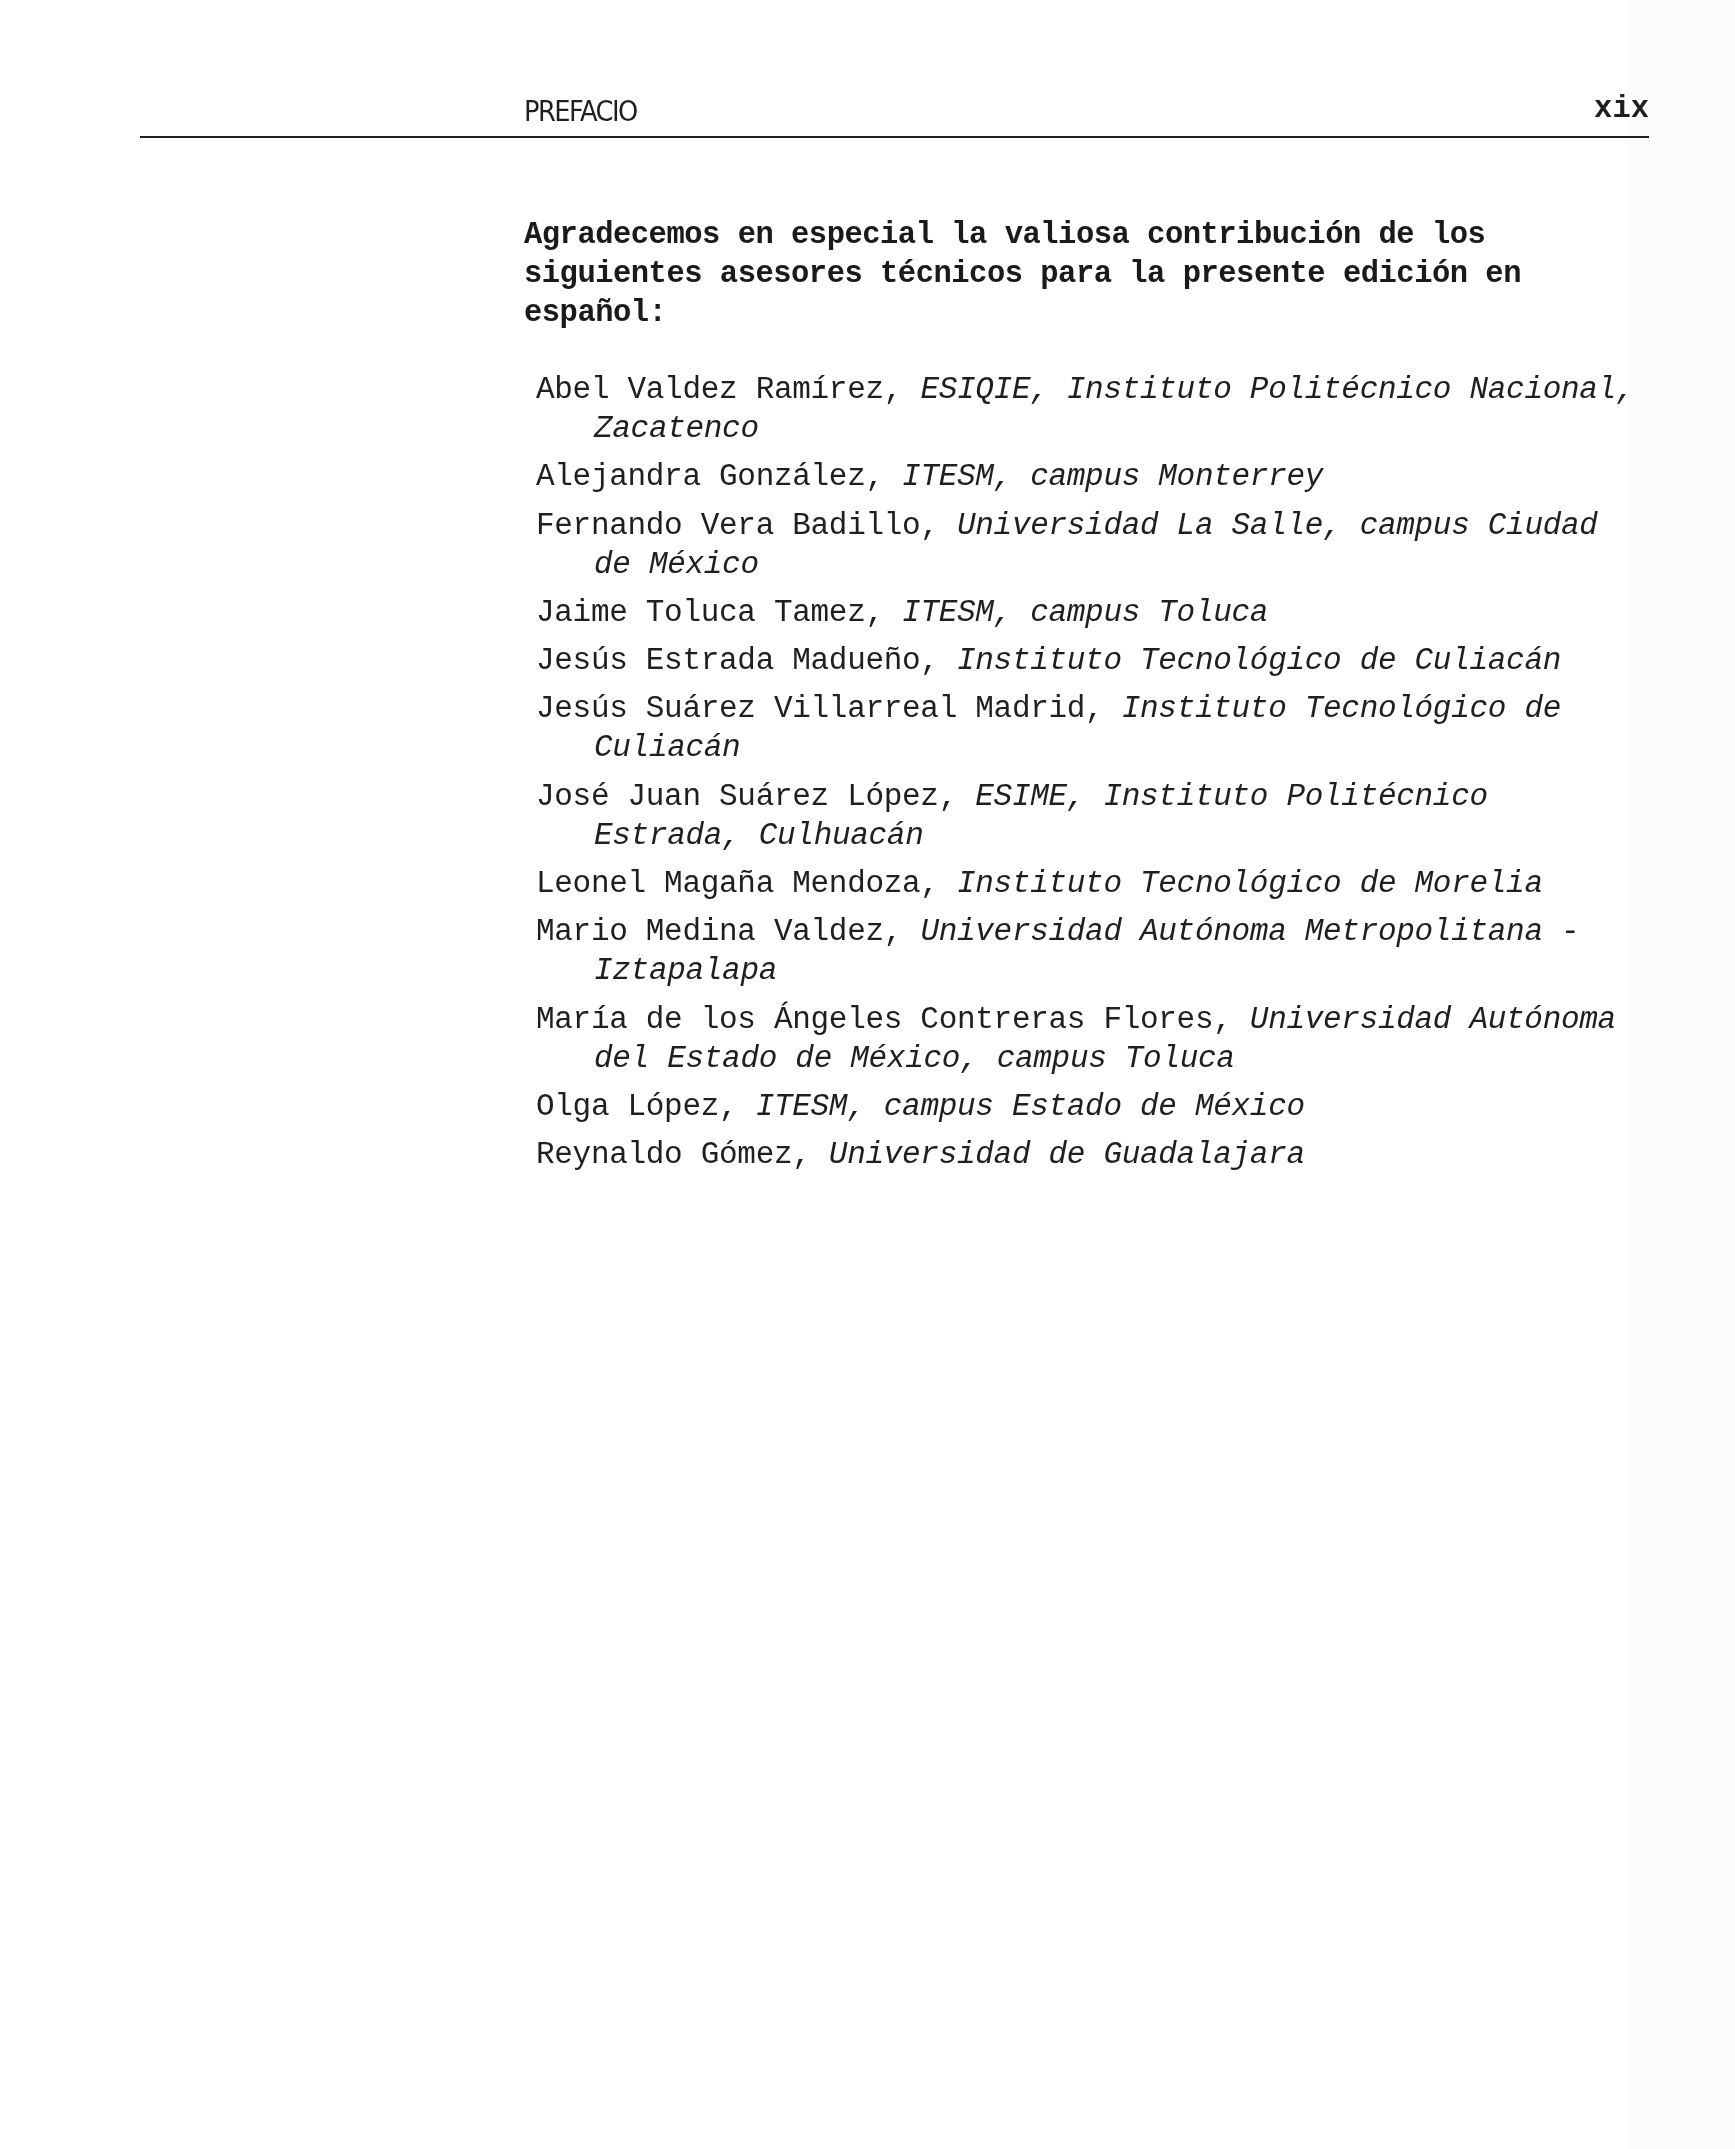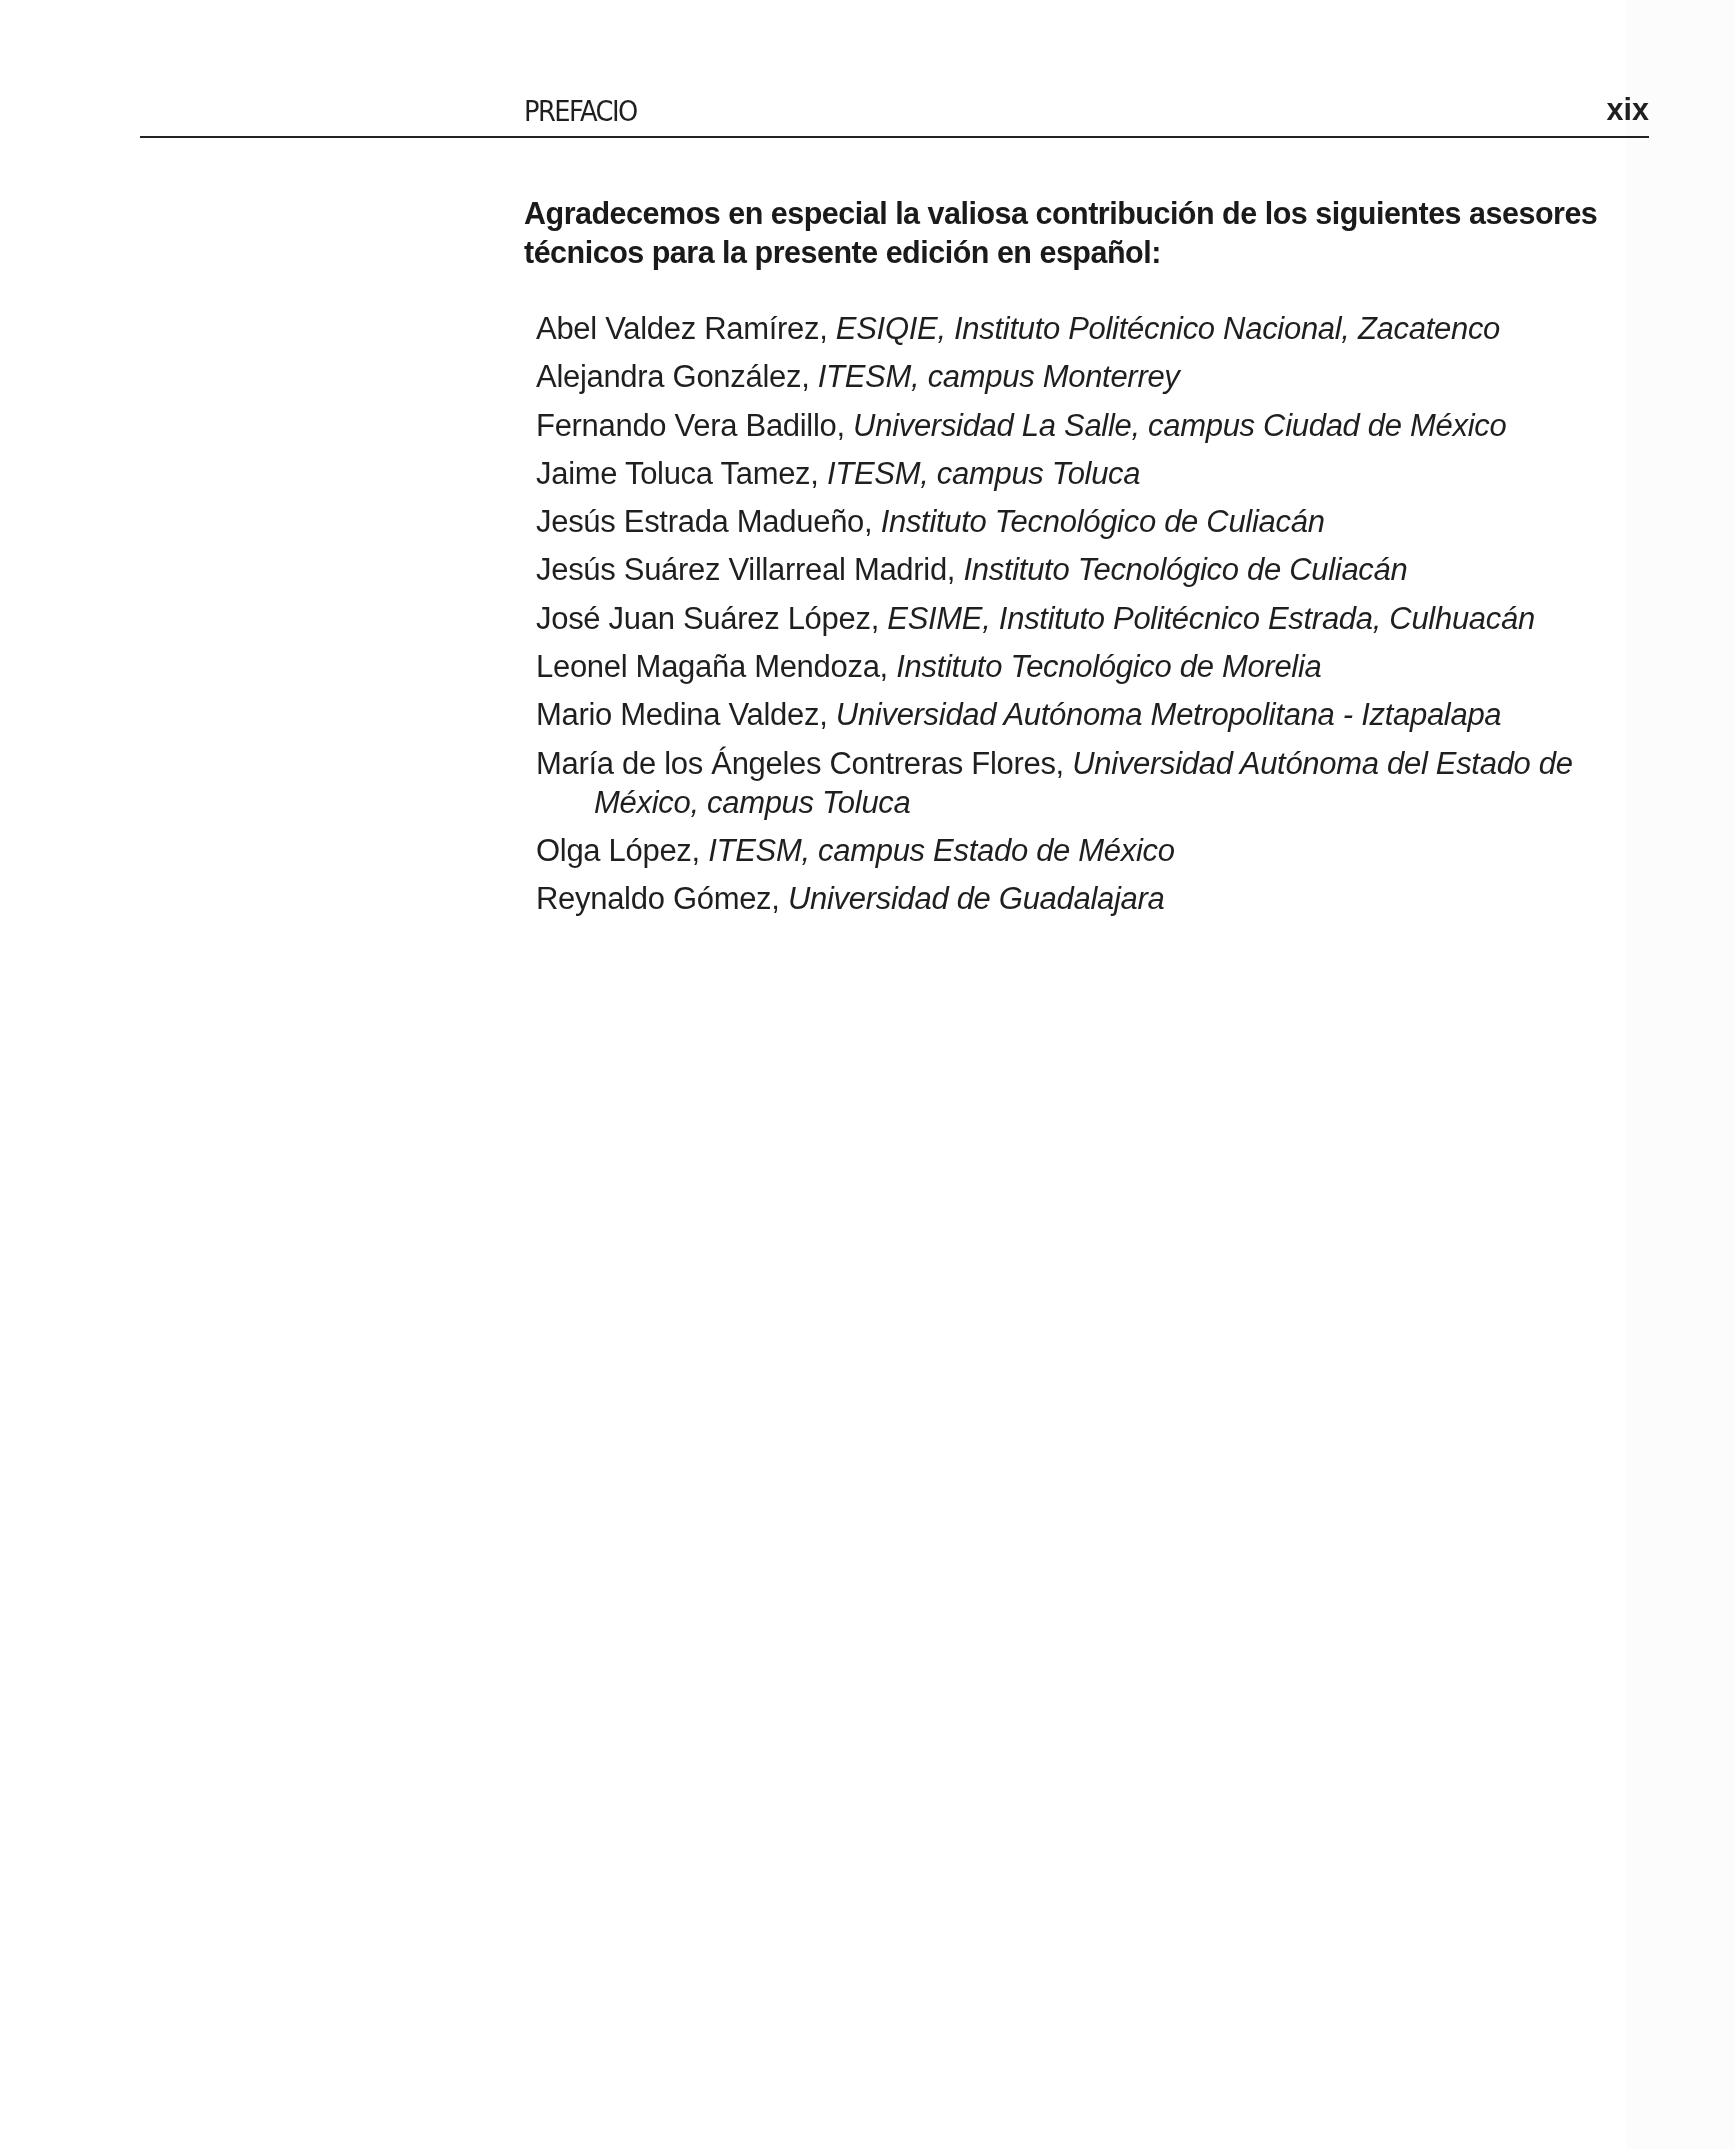--- a/index.html
+++ b/index.html
@@ -30,39 +30,39 @@
       font-size: 28px;
       letter-spacing: -1.7px;
       color: #1f1f1f;
       transform: scaleX(0.92);
       transform-origin: left top;
     }
     .page-number {
       position: absolute;
       right: 87px;
       top: 92px;
-      font-family: Liberation Sans, sans-serif;
+      font-family: Liberation Mono, monospace;
       font-weight: bold;
       font-size: 30.5px;
       color: #1f1f1f;
     }
     .header-rule {
       position: absolute;
       left: 140px;
       top: 136px;
       width: 1509px;
       height: 1.7px;
       background: #222222;
     }
     .content {
       position: absolute;
       left: 524px;
-      top: 194px;
+      top: 216px;
       width: 1136px;
-      font-family: Liberation Sans, sans-serif;
+      font-family: Liberation Mono, monospace;
     }
     .intro {
       font-weight: bold;
       font-size: 30.5px;
       line-height: 39px;
       margin: 0 0 37px 0;
       letter-spacing: -0.5px;
       color: #1a1a1a;
     }
     .advisor-list {

